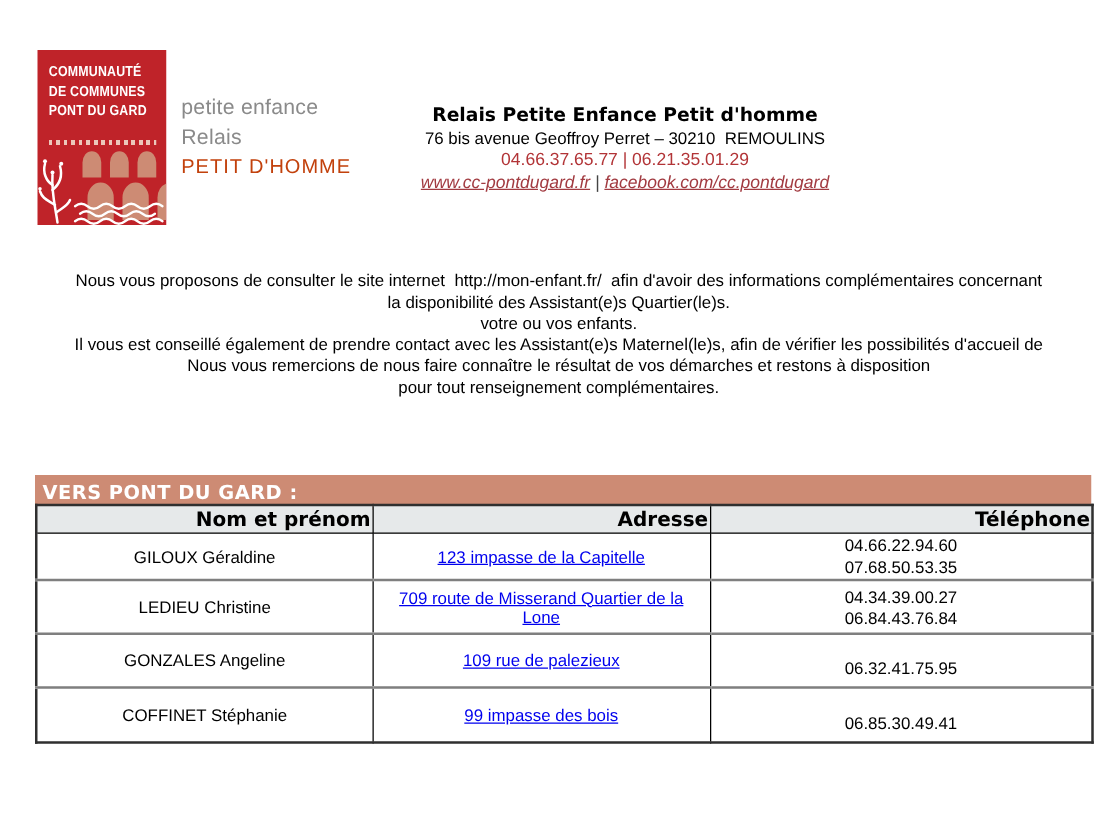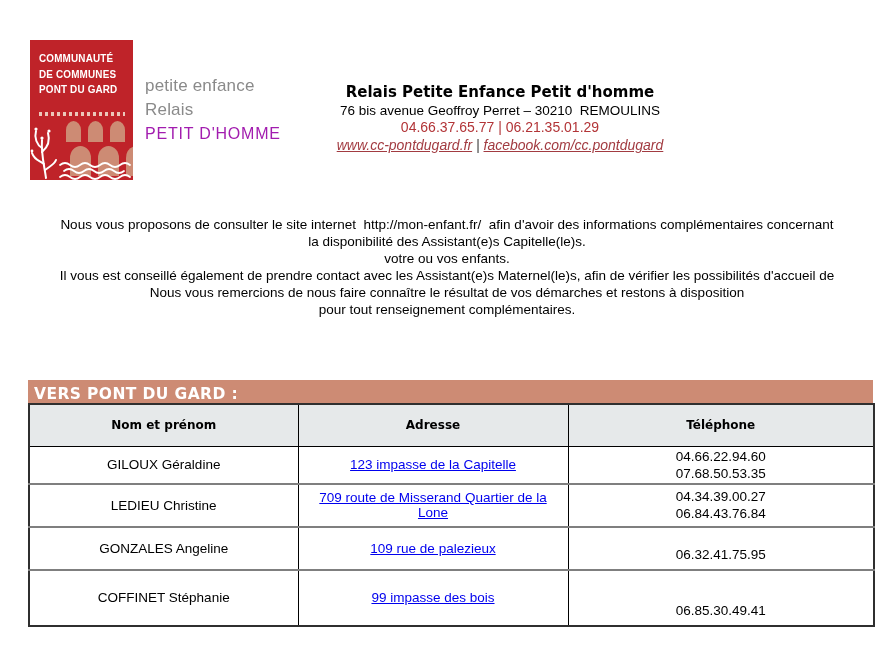--- a/index.html
+++ b/index.html
@@ -13,21 +13,21 @@
                 font-family: "Liberation Sans", sans-serif; white-space: nowrap; }
   .logo-dots { position: absolute; left: 9px; top: 72px; width: 86px; height: 4px;
                background: repeating-linear-gradient(90deg, #ecc7ba 0 3px, rgba(0,0,0,0) 3px 6px); }
   .logo-art { position: absolute; left: 0; top: 78px; width: 103px; height: 62px; }
   .arch { fill: #cd8b74; }
   .wave { fill: none; stroke: #ffffff; stroke-width: 1.8; stroke-linecap: round; }
   .branch { fill: none; stroke: #ffffff; stroke-width: 2; stroke-linecap: round; }
 
   .brand { position: absolute; left: 145px; top: 74px; color: #8a8a8a; }
   .brand-line { font-size: 17px; line-height: 24px; letter-spacing: 0.2px; }
-  .brand-caps { font-size: 16px; line-height: 24px; color: #a21caf; letter-spacing: 0.8px; }
+  .brand-caps { font-size: 16px; line-height: 24px; color: #c2410c; letter-spacing: 0.8px; }
 
   
   .header-center { position: absolute; left: 276px; top: 84px; width: 448px; text-align: center; }
   .doc-title { font-family: "DejaVu Sans", sans-serif; font-weight: bold; font-size: 15px; line-height: 17px; }
   .doc-address { font-size: 13.5px; line-height: 17px; margin-top: 1px; white-space: pre; }
   .doc-phones { font-size: 14px; line-height: 17px; margin-top: 0px; color: #b23437; }
   .doc-links { font-size: 14px; line-height: 17px; margin-top: 1px; font-style: italic; }
   .doc-links a { color: #a23b41; text-decoration: underline; cursor: pointer; }
   .doc-links .sep { color: #444; font-style: italic; }
 
@@ -39,30 +39,30 @@
   
   .banner { position: absolute; left: 28px; top: 380px; width: 845px; height: 28px; background: #cd8b74;
             box-sizing: border-box; }
   .banner span { display: inline-block; padding: 5px 0 0 6px; color: #ffffff; font-weight: bold;
                  font-size: 15.5px; font-family: "DejaVu Sans", sans-serif; letter-spacing: 0.4px; }
 
   
   .tbl { position: absolute; left: 28px; top: 403px; width: 845px; border-collapse: collapse;
          table-layout: fixed; }
   .tbl th, .tbl td { box-sizing: border-box; }
-  .tbl th { height: 42px; background: #e6e9ea; border: 1px solid #000; outline: none;
-            font-family: "DejaVu Sans", sans-serif; font-weight: bold; font-size: 12px; text-align: center; }
+  .tbl th { height: 22px; background: #e6e9ea; border: 1px solid #000; outline: none;
+            font-family: "DejaVu Sans", sans-serif; font-weight: bold; font-size: 16px; text-align: right; }
   .tbl td { border-left: 1px solid #000; border-right: 1px solid #000; border-top: 2px solid #7f7f7f;
             border-bottom: 1px solid #000; text-align: center; vertical-align: middle; font-size: 13.5px; }
   .tbl { border: 2px solid #2f2f2f; }
   .tbl tbody tr:first-child td { border-top: 1px solid #000; }
   .tbl td a { color: #0000ee; text-decoration: underline; cursor: pointer; }
   .row-1 { height: 28px; }
   .row-2, .row-3 { height: 43px; }
-  .row-4 { height: 56px; }
+  .row-4 { height: 44px; }
   td.addr { padding: 0 4px; }
   td.tel div { line-height: 17px; }
   td.tel-low { vertical-align: bottom; padding-bottom: 6px; }
 </style>
 </head>
 <body>
 
 <div class="page">
 
   <div class="logo-box">
@@ -110,21 +110,21 @@
     <div class="doc-phones">04.66.37.65.77 | 06.21.35.01.29</div>
     <div class="doc-links">
       <a>www.cc-pontdugard.fr</a>
       <span class="sep">|</span>
       <a>facebook.com/cc.pontdugard</a>
     </div>
   </div>
 
   <div class="intro">
     <div>Nous vous proposons de consulter le site internet  http://mon-enfant.fr/  afin d'avoir des informations complémentaires concernant</div>
-    <div>la disponibilité des Assistant(e)s Capitelle(le)s.</div>
+    <div>la disponibilité des Assistant(e)s Quartier(le)s.</div>
     <div>votre ou vos enfants.</div>
     <div>Il vous est conseillé également de prendre contact avec les Assistant(e)s Maternel(le)s, afin de vérifier les possibilités d'accueil de</div>
     <div>Nous vous remercions de nous faire connaître le résultat de vos démarches et restons à disposition</div>
     <div>pour tout renseignement complémentaires.</div>
   </div>
 
   <div class="banner">
     <span>VERS PONT DU GARD :</span>
   </div>
 

